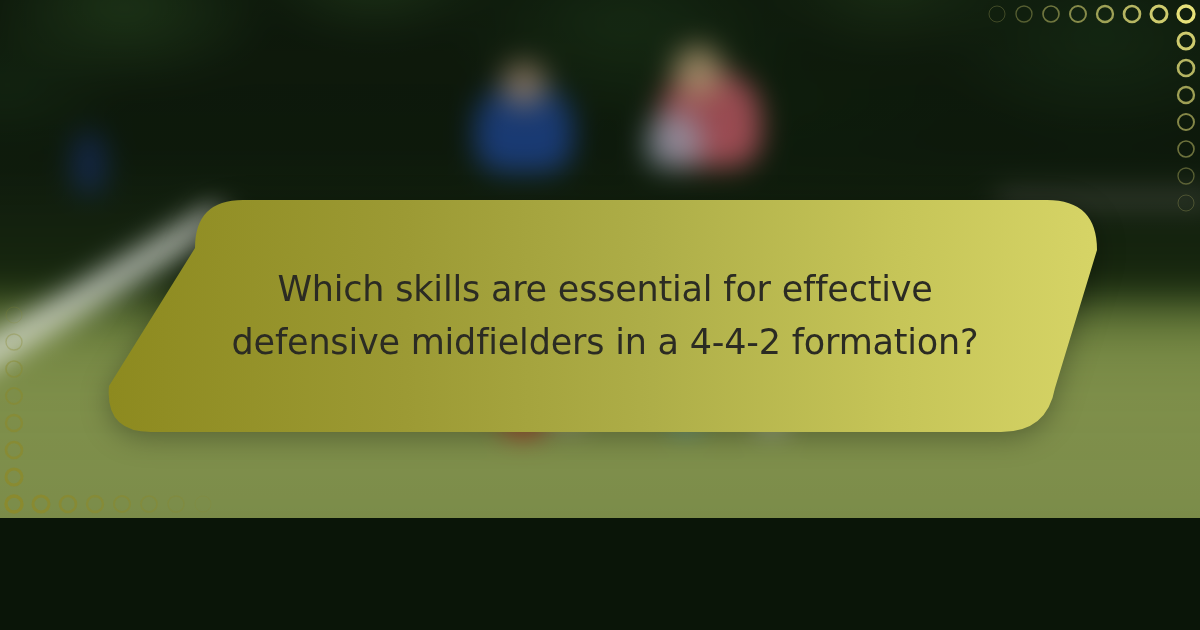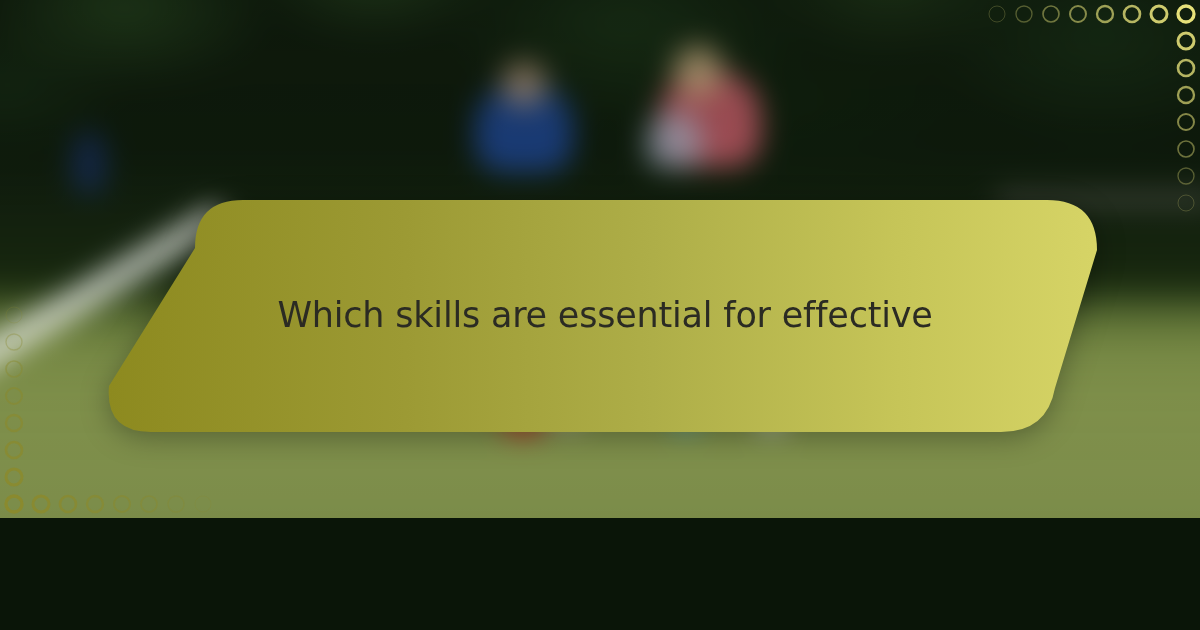--- a/index.html
+++ b/index.html
@@ -216,15 +216,16 @@
                L 960 192
                Q 952 236 906 236
                L 56 236
                Q 10 236 14 190
                Z" fill="url(#cardGrad)"></path>
     </svg>
   </div>
 
   <div id="question-text">
     <div class="line">Which skills are essential for effective</div>
+    <div class="line">defensive midfielders in a 4-4-2 formation?</div>
   </div>
 
 </div>
 
 </body></html>

